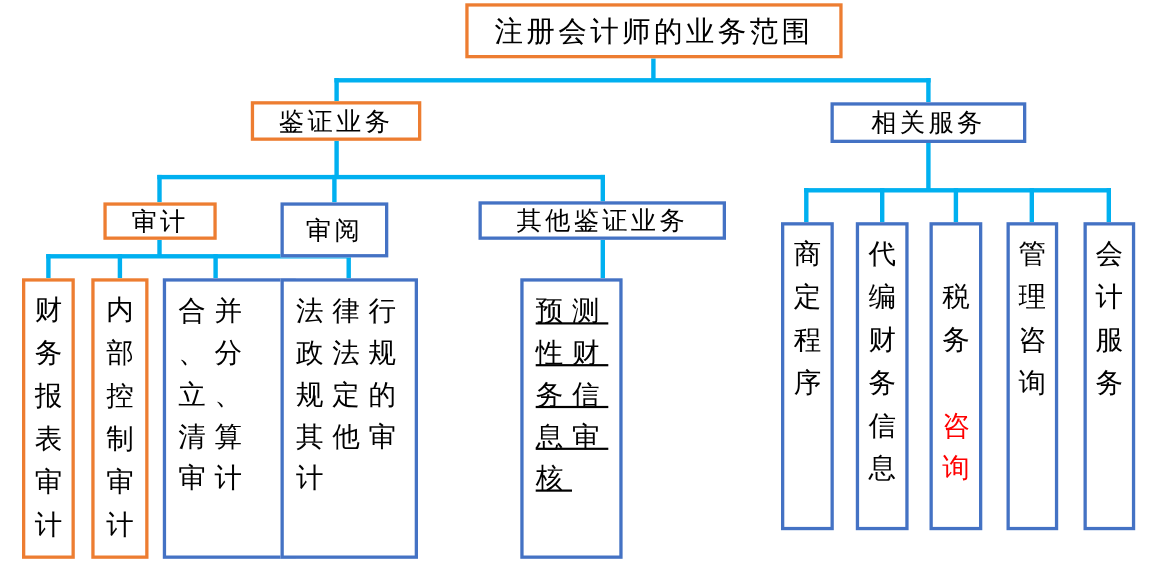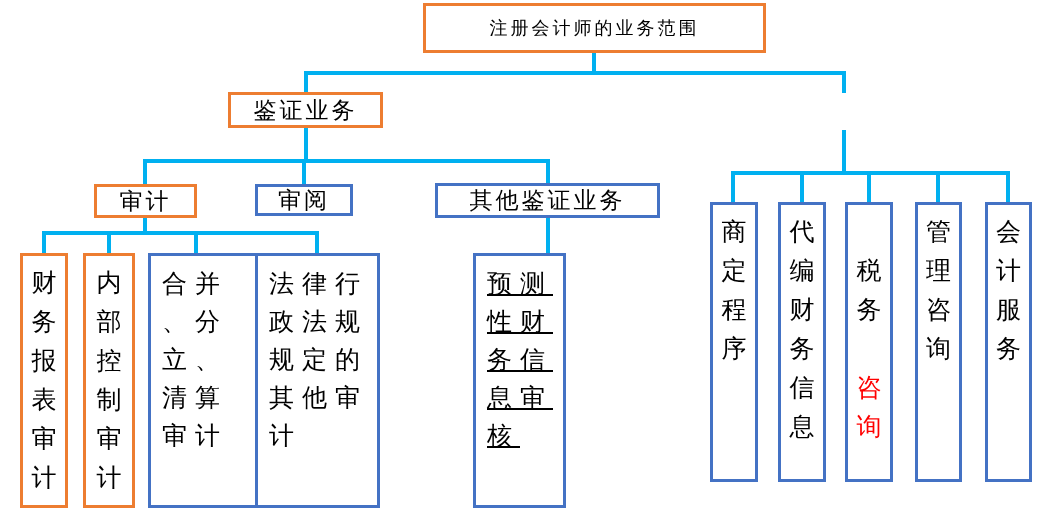--- a/index.html
+++ b/index.html
@@ -30,21 +30,21 @@
   }
   .node.orange { border-color: var(--orange, #ED7D31); }
   .hdr {
     display: flex;
     align-items: center;
     justify-content: center;
     font-size: 23px;
     letter-spacing: 3px;
     white-space: nowrap;
   }
-  .hdr.big { font-size: 18px; font-family: Liberation Serif, serif; }
+  .hdr.big { font-size: 26px; font-family: Liberation Serif, serif; }
   .vcol {
     font-size: 25px;
     line-height: 39px;
     text-align: center;
     padding-top: 7px;
     white-space: pre-line;
   }
   .multi {
     font-size: 25px;
     line-height: 38px;
@@ -84,23 +84,24 @@
   <div class="line" style="left:731px;top:171px;width:279px;height:4px;"></div>
   <div class="line" style="left:731px;top:171px;width:4px;height:31px;"></div>
   <div class="line" style="left:800px;top:171px;width:4px;height:31px;"></div>
   <div class="line" style="left:867px;top:171px;width:4px;height:31px;"></div>
   <div class="line" style="left:936px;top:171px;width:4px;height:31px;"></div>
   <div class="line" style="left:1006px;top:171px;width:4px;height:31px;"></div>
 
   <div class="node orange hdr big" style="left:423px;top:3px;width:343px;height:50px;">注册会计师的业务范围</div>
 
   <div class="node orange hdr" style="left:228px;top:92px;width:155px;height:36px;">鉴证业务</div>
+  <div class="node hdr" style="left:755px;top:93px;width:178px;height:37px;">相关服务</div>
 
   <div class="node orange hdr" style="left:94px;top:184px;width:103px;height:34px;">审计</div>
-  <div class="node hdr" style="left:255px;top:184px;width:98px;height:32px;">审阅</div>
+  <div class="node hdr" style="left:255px;top:184px;width:98px;height:50px;">审阅</div>
   <div class="node hdr" style="left:435px;top:183px;width:225px;height:35px;">其他鉴证业务</div>
 
   <div class="node orange vcol" style="left:20px;top:253px;width:48px;height:255px;">财
 务
 报
 表
 审
 计</div>
   <div class="node orange vcol" style="left:83px;top:253px;width:52px;height:255px;">内
 部

